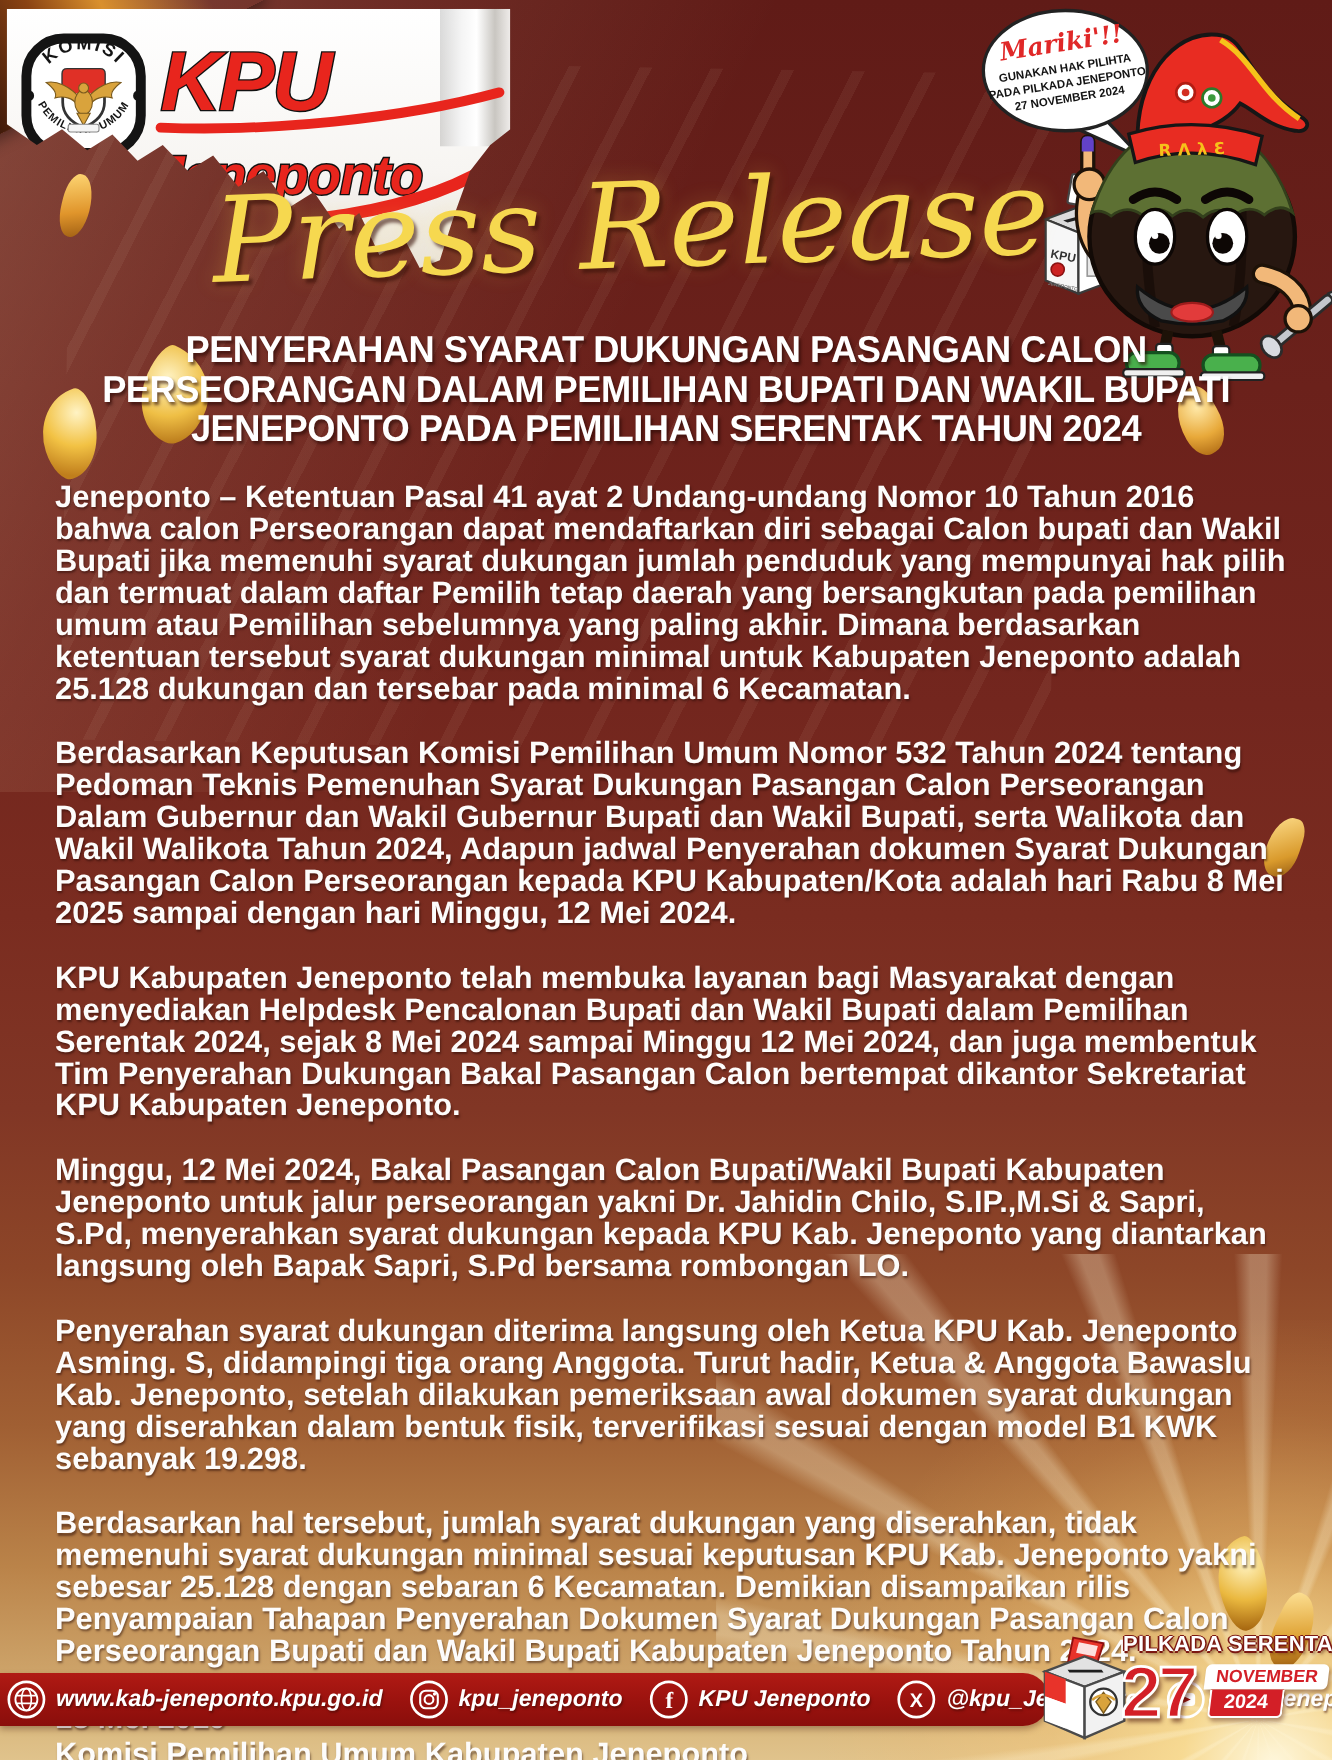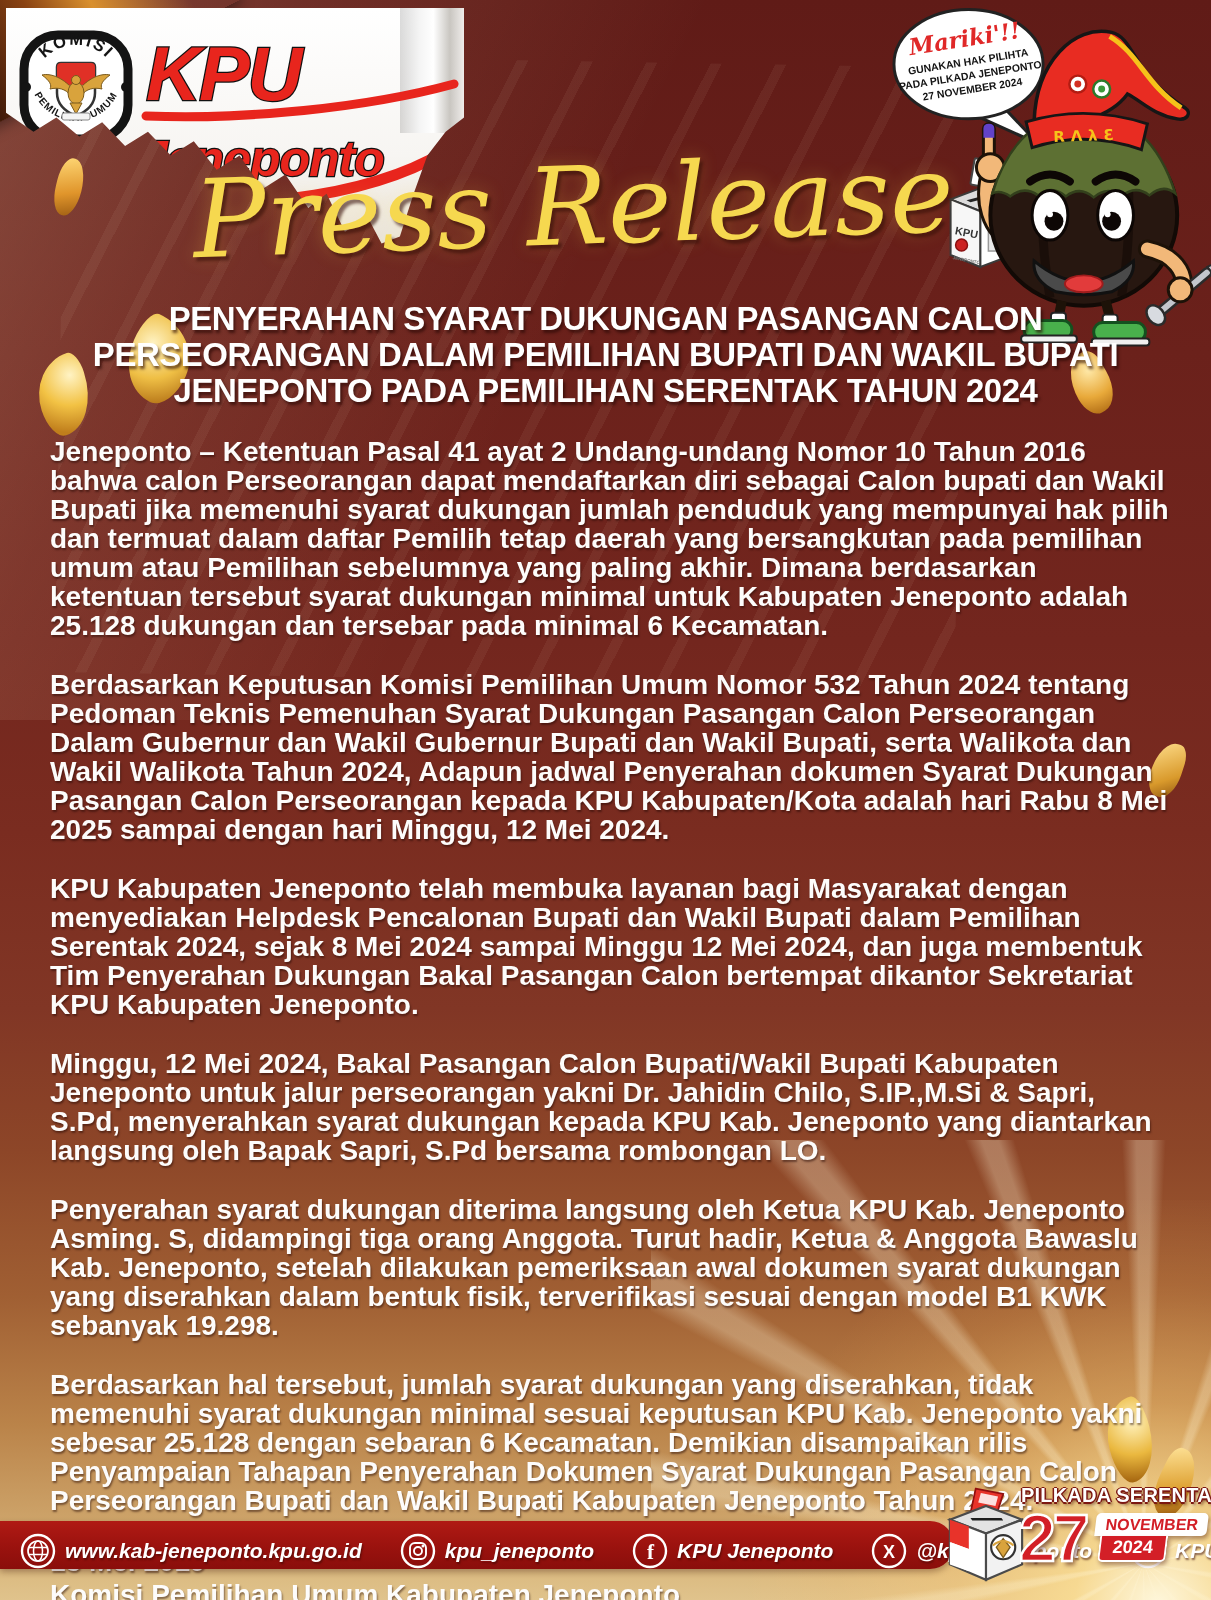--- a/index.html
+++ b/index.html
@@ -65,22 +65,22 @@
   
   .body-copy{position:absolute;top:437px;left:50px;width:1120px;color:#fdfcfb;
     font-size:28px;font-weight:700;line-height:29px;
     text-shadow:1px 2px 2px rgba(35,8,4,.5);}
   .body-copy p{margin:0 0 30px 0;}
   .signoff{margin-top:18px;}
   .signoff div{line-height:33px;}
   
   .footbar{position:absolute;top:1521px;left:0;width:954px;height:48px;
     background:linear-gradient(180deg,#b01a14 0%,#9a120e 55%,#8a0e0b 100%);
-    border-radius:0 24px 24px 0;display:flex;align-items:flex-end;padding-left:20px;
-    box-shadow:0 3px 6px rgba(60,20,8,.35);gap:14px;}
+    border-radius:0 24px 24px 0;display:flex;align-items:center;padding-left:6px;
+    box-shadow:0 3px 6px rgba(60,20,8,.35);}
   .fitem{display:flex;align-items:center;margin-right:24px;white-space:nowrap;}
   .fitem svg{display:block;margin-right:9px;}
   .flabel{color:#fff;font-style:italic;font-weight:700;font-size:21px;
     text-shadow:1px 2px 2px rgba(60,8,4,.6);}
   
   .badge{position:absolute;top:1478px;right:6px;width:262px;height:118px;}
   .badge-box{position:absolute;left:0;top:2px;}
   .badge-right{position:absolute;left:78px;top:6px;width:184px;}
   .badge-title{font-size:20px;font-weight:900;color:#fff;letter-spacing:.2px;white-space:nowrap;
     text-shadow:0 2px 0 #7c1812,1.5px 0 0 #7c1812,-1.5px 0 0 #7c1812,0 -1px 0 #7c1812,2px 3px 3px rgba(60,10,5,.5);}

